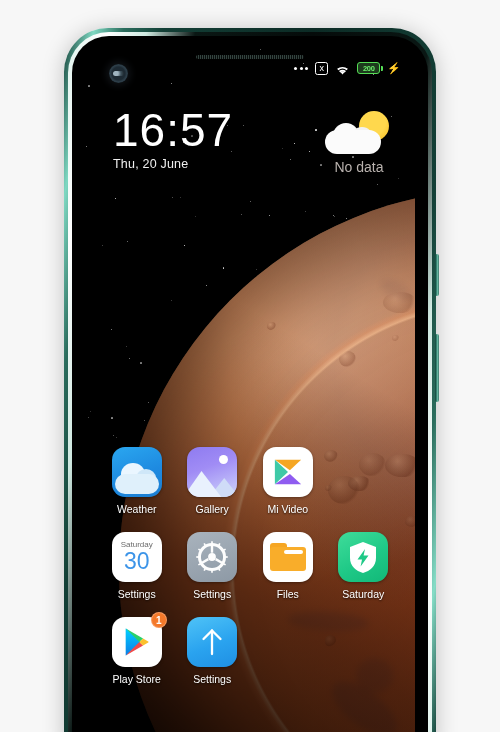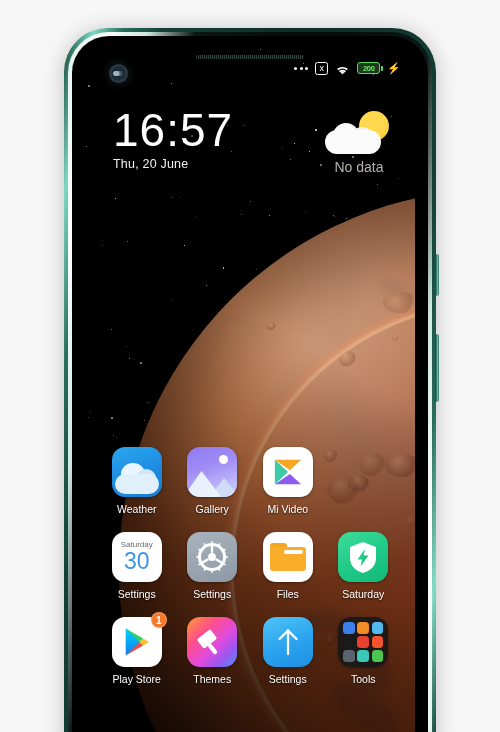--- a/index.html
+++ b/index.html
@@ -511,58 +511,33 @@
                 </defs>
                 <path d="M3 1.5 L21.5 12.3 L17.5 16 Z" fill="#2ad06a"></path>
                 <path d="M3 30.5 L17.5 16 L21.5 19.7 Z" fill="#ee4a4a"></path>
                 <path d="M21.5 12.3 L26.6 15.3 C27.9 16 27.9 16 26.6 16.8 L21.5 19.7 L17.5 16 Z" fill="#fbc02d"></path>
               </svg>
               <div class="app-badge">1</div>
             </div>
             <div class="app-label">Play Store</div>
           </div>
 
-          <div class="app-cell">
-            <div class="app-icon ic-themes">
-              <svg viewBox="0 0 32 32">
-                <g fill="#ffffff">
-                  <rect x="2.5" y="7" width="17" height="12" rx="2.2" transform="rotate(-38 11 13)"></rect>
-                  <rect x="14.5" y="17" width="4.2" height="12" rx="2" transform="rotate(-38 16.6 23)"></rect>
-                </g>
-              </svg>
-            </div>
-            <div class="app-label">Themes</div>
-          </div>
 
           <div class="app-cell">
             <div class="app-icon ic-updater">
               <svg viewBox="0 0 26 30">
                 <g stroke="#ffffff" stroke-width="2.3" fill="none" stroke-linecap="round" stroke-linejoin="round">
                   <line x1="13" y1="27" x2="13" y2="3.5"></line>
                   <polyline points="4.5,12 13,3.5 21.5,12"></polyline>
                 </g>
               </svg>
             </div>
             <div class="app-label">Settings</div>
           </div>
 
-          <div class="app-cell">
-            <div class="app-icon ic-tools">
-              <div class="mini" style="background:#3b7fe8"></div>
-              <div class="mini" style="background:#f28c28"></div>
-              <div class="mini" style="background:#53b8f0"></div>
-              <div class="mini" style="background:#1a1a1a"></div>
-              <div class="mini" style="background:#e8412f"></div>
-              <div class="mini" style="background:#f2552d"></div>
-              <div class="mini" style="background:#5a6470"></div>
-              <div class="mini" style="background:#3bc8b8"></div>
-              <div class="mini" style="background:#4cc552"></div>
-            </div>
-            <div class="app-label">Tools</div>
-          </div>
         </div>
       </div>
 
     </div>
   </div>
 
   <div class="side-btn" id="volume-button"></div>
   <div class="side-btn" id="power-button"></div>
 </div>
 

